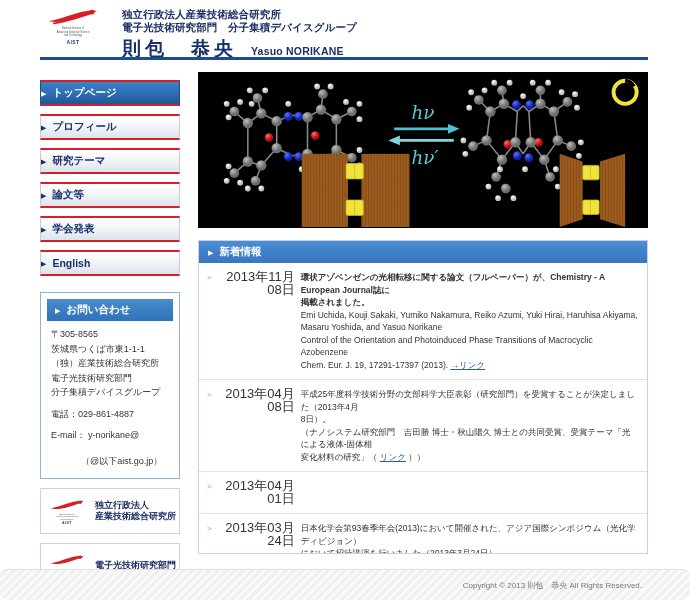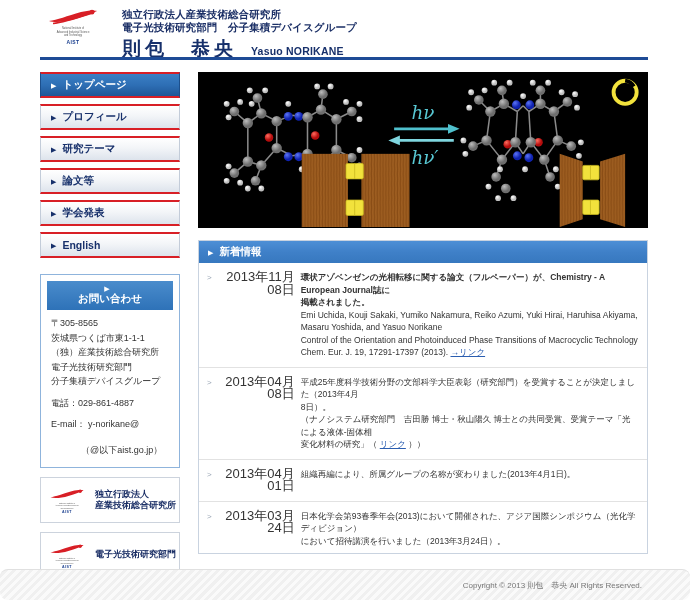--- a/index.html
+++ b/index.html
@@ -107,31 +107,31 @@
     margin-left: 18px;
     margin-right: 42px;
   }
 
   
   .nav-item {
     height: 26px;
     margin-bottom: 6px;
     display: flex;
     align-items: center;
-    padding-left: 10px;
     box-sizing: border-box;
     font-size: 10.5px;
     font-weight: bold;
     color: #17306b;
     background: linear-gradient(to bottom, #ffffff 0%, #f3f5f8 45%, #dde3ec 100%);
     border: 1px solid #c3ccd9;
     border-top: 2px solid #d81f26;
     border-bottom: 2px solid #d81f26;
     cursor: pointer;
     position: relative;
+    margin-top: 8px;
   }
   .nav-item.active {
     background: linear-gradient(to bottom, #3b7fc4 0%, #2e6fb5 50%, #1f5697 100%);
     color: #ffffff;
     border-color: #1c4f8c;
     border-top: 2px solid #d81f26;
     border-bottom: 2px solid #d81f26;
   }
   .nav-arrow {
     font-size: 7px;
@@ -150,21 +150,20 @@
     box-sizing: border-box;
   }
   .contact-head {
     background: linear-gradient(to bottom, #4a8ccc 0%, #2e72b8 100%);
     color: #fff;
     font-size: 10.5px;
     font-weight: bold;
     padding: 4px 8px;
     display: flex;
     align-items: center;
-    flex-direction: column;
   }
   .contact-head .nav-arrow { color: #fff; }
   .contact-body {
     font-size: 9px;
     line-height: 14.5px;
     color: #333;
     padding: 6px 2px 0 4px;
   }
   .contact-body .gap { height: 7px; }
   .contact-indent { padding-left: 30px; margin-top: 11px; }
@@ -636,21 +635,21 @@
       <div class="news-list">
 
         <div class="news-row">
           <div class="news-bullet">&gt;</div>
           <div class="news-date">2013年11月08日</div>
           <div class="news-body">
             <div class="b">環状アゾベンゼンの光相転移に関する論文（フルペーパー）が、Chemistry - A European Journal誌に</div>
             <div class="b">掲載されました。</div>
             <div>Emi Uchida, Kouji Sakaki, Yumiko Nakamura, Reiko Azumi, Yuki Hirai, Haruhisa Akiyama,</div>
             <div>Masaru Yoshida, and Yasuo Norikane</div>
-            <div>Control of the Orientation and Photoinduced Phase Transitions of Macrocyclic Technology</div>
+            <div>Control of the Orientation and Photoinduced Phase Transitions of Macrocyclic Azobenzene</div>
             <div>
               <span>Chem. Eur. J. 19, 17291-17397 (2013).</span>
               <span class="news-link">→リンク</span>
             </div>
           </div>
         </div>
 
         <div class="news-row">
           <div class="news-bullet">&gt;</div>
           <div class="news-date">2013年04月08日</div>
@@ -662,23 +661,20 @@
               <span>変化材料の研究」（</span>
               <span class="news-link">リンク</span>
               <span>））</span>
             </div>
           </div>
         </div>
 
         <div class="news-row">
           <div class="news-bullet">&gt;</div>
           <div class="news-date">2013年04月01日</div>
-          <div class="news-body">
-            <div>組織再編により、所属グループの名称が変わりました(2013年4月1日)。</div>
-          </div>
         </div>
 
         <div class="news-row">
           <div class="news-bullet">&gt;</div>
           <div class="news-date">2013年03月24日</div>
           <div class="news-body">
             <div>日本化学会第93春季年会(2013)において開催された、アジア国際シンポジウム（光化学ディビジョン）</div>
             <div>において招待講演を行いました（2013年3月24日）。</div>
           </div>
         </div>

